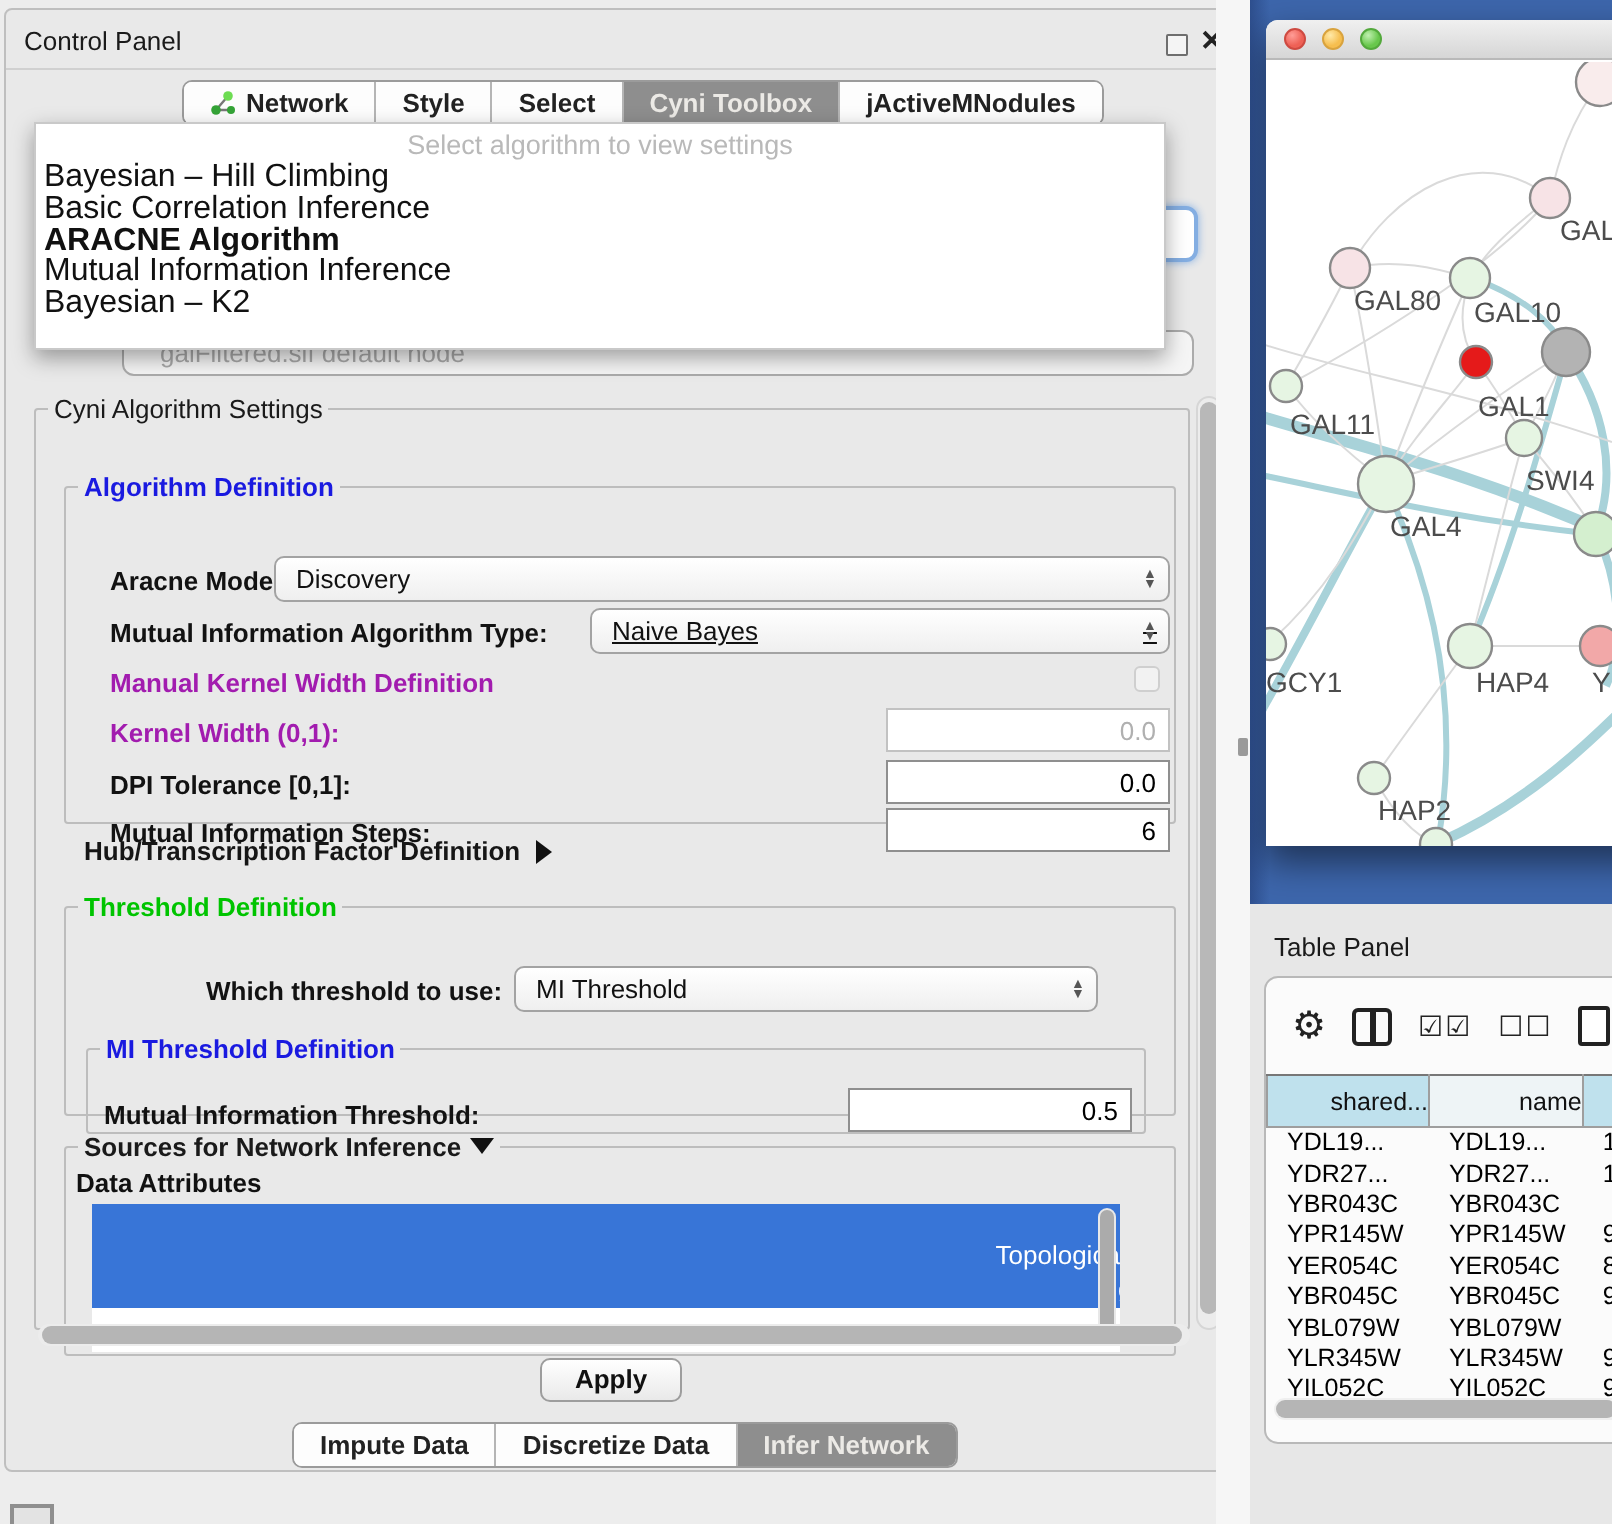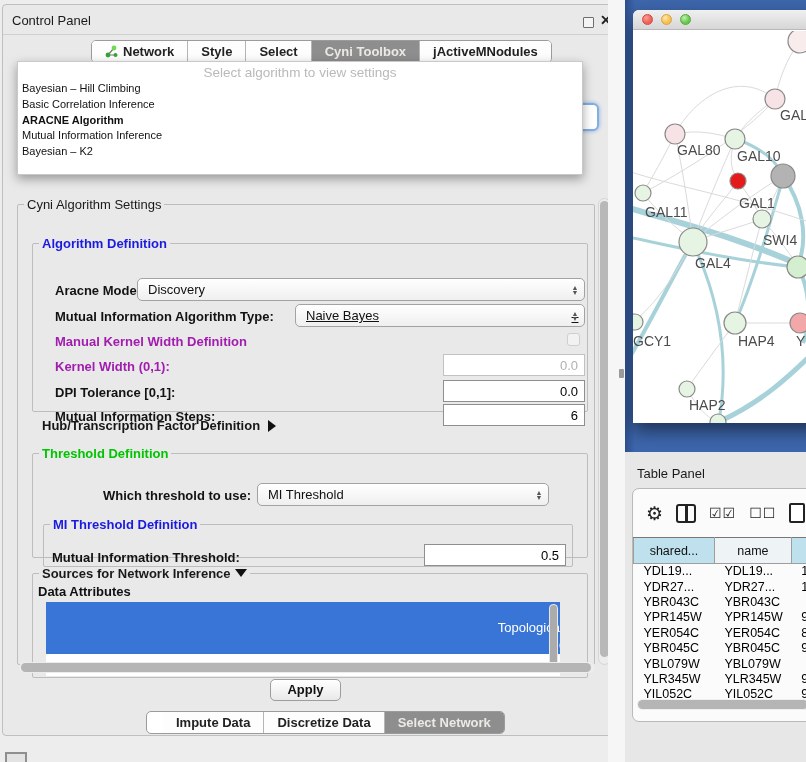--- a/index.html
+++ b/index.html
@@ -17,28 +17,28 @@
   .cp-close { position:absolute; left:597px; top:7px; font-size:14px; font-weight:bold; color:#222; }
 
   
   .seg { position:absolute; display:flex; height:23px; border:1px solid #9b9b9b;
     border-radius:5px; overflow:hidden; background:#fff; font-size:13px; font-weight:bold; }
   .seg .seg-item { display:flex; align-items:center; justify-content:center; padding:0 13px;
     border-right:1px solid #b5b5b5; color:#222; background:#fdfdfd; white-space:nowrap; }
   .seg .seg-item:last-child { border-right:none; }
   .seg .seg-item.sel { background:#8e8e8e; color:#eceae6; }
   .top-tabs { left:88px; top:35px; }
-  .bottom-tabs { left:143px; top:706px;padding-left:16px; }
+  .bottom-tabs { left:143px; top:706px; }
   .net-ico { width:13px; height:13px; margin-right:5px; }
 
   
   .popup { position:absolute; left:14px; top:56px; width:566px; height:114px; background:#fff;
     border:1px solid #c9c9c9; box-shadow:0 4px 10px rgba(0,0,0,.35); z-index:40; }
   .popup-placeholder { text-align:center; color:#b9b9b9; font-size:13.5px; padding-top:3px; height:19px; }
-  .popup-item { font-size:11px; color:#111; padding:0 4px; height:15.8px; line-height:15.8px; white-space:nowrap; }
+  .popup-item { font-size:16px; color:#111; padding:0 4px; height:15.8px; line-height:15.8px; white-space:nowrap; }
   .popup-item.bold { font-weight:bold; }
 
   
   .bg-combo { position:absolute; left:58px; top:160px; width:536px; height:23px; z-index:5;
     border:1px solid #ababab; border-radius:6px; background:#f5f5f5; color:#a8a8a8;
     font-size:13px; line-height:21px; padding-left:18px; }
   .focus-combo { position:absolute; left:574px; top:98px; width:22px; height:28px; z-index:6;
     background:#fff; border:2px solid #84aee2; border-radius:6px; box-shadow:0 0 4px #84aee2; }
 
   fieldset { position:absolute; border:1px solid #bdbdbd; border-radius:2px; background:transparent; }
@@ -118,21 +118,21 @@
   .tp-card { position:absolute; left:632px; top:488px; width:200px; height:234px;
     background:#fbfbfb; border:1px solid #b9b9b9; border-radius:7px; overflow:hidden; }
   .tp-toolbar { position:absolute; left:0; top:0; width:100%; height:48px; display:flex;
     align-items:center; gap:13px; padding-left:13px; }
   .icon-gear { font-size:19px; color:#222; line-height:1; }
   .icon-cols { width:20px; height:19px; border:2.5px solid #222; border-radius:3px; position:relative; }
   .icon-cols::after { content:""; position:absolute; left:7px; top:0; width:2.5px; height:100%; background:#222; }
   .icon-checks { font-size:14px; color:#222; letter-spacing:1px; }
   .icon-doc { width:16px; height:20px; border:2.5px solid #222; border-radius:2px; background:#fff; }
   .tp-table { position:absolute; left:0; top:48px; width:260px; border-collapse:collapse; font-size:12.5px; }
-  .tp-table th { height:26px; font-weight:normal; border:1px solid #9e9e9e; border-top:1px solid #777; text-align:center; }
+  .tp-table th { height:26px; font-weight:normal; border:1px solid #9e9e9e; border-top:1px solid #777; text-align:right; }
   .tp-table th.blue { background:var(--header-blue); }
   .tp-table th.plain { background:#eef4f6; }
   .tp-table td { height:15.4px; padding:0 4px 0 10px; white-space:nowrap; color:#000; }
   .tp-hscroll { position:absolute; left:4px; top:210px; width:192px; height:11px; background:#efefef; border-radius:6px; }
   .tp-hthumb { position:absolute; left:1px; top:1px; width:170px; height:9px; background:#b5b5b5; border-radius:5px; }
 
   .mini-icon { position:absolute; left:5px; top:752px; width:22px; height:16px;
     border:2px solid #8f8f8f; background:#e3e3e3; }
 </style>
 </head>
@@ -163,20 +163,21 @@
         <span>Select</span>
       </div>
       <div class="seg-item sel">
         <span>Cyni Toolbox</span>
       </div>
       <div class="seg-item">
         <span>jActiveMNodules</span>
       </div>
     </div>
 
+  <div class="bg-combo">galFiltered.sif default node</div>
   <div class="focus-combo"></div>
 
   <div class="popup">
     <div class="popup-placeholder">Select algorithm to view settings</div>
     <div id="algo-list">
         <div class="popup-item">Bayesian – Hill Climbing</div>
         <div class="popup-item">Basic Correlation Inference</div>
         <div class="popup-item bold">ARACNE Algorithm</div>
         <div class="popup-item">Mutual Information Inference</div>
         <div class="popup-item">Bayesian – K2</div>
@@ -268,21 +269,21 @@
   <div class="apply-btn">Apply</div>
 
   <div class="seg bottom-tabs" id="bottom-tabs">
       <div class="seg-item">
         <span>Impute Data</span>
       </div>
       <div class="seg-item">
         <span>Discretize Data</span>
       </div>
       <div class="seg-item sel">
-        <span>Select Network</span>
+        <span>Infer Network</span>
       </div>
     </div>
 </div>
 
 <div class="right-strip"></div>
 <div class="split-handle"></div>
 
 <div class="net-frame">
   <div class="net-window">
     <div class="net-titlebar">

